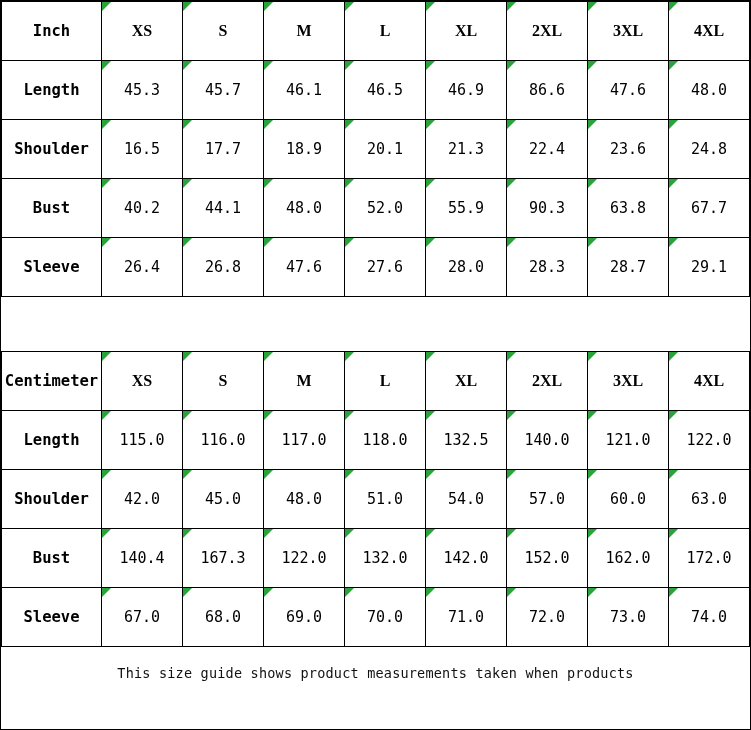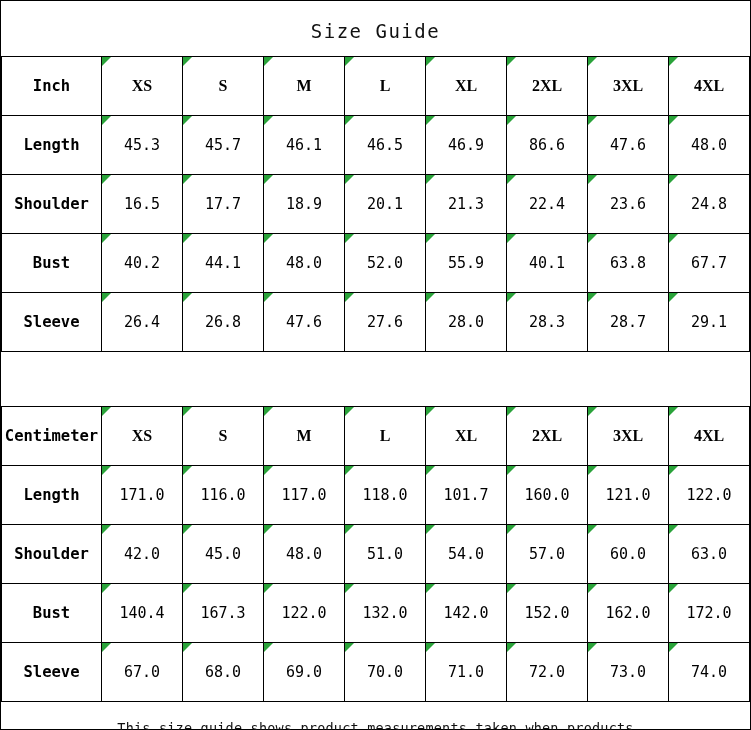--- a/index.html
+++ b/index.html
@@ -89,21 +89,20 @@
     color: #111111;
     letter-spacing: 0.2px;
   }
   .footer div { white-space: pre; }
 </style>
 </head>
 <body>
 
 <div class="page">
 
-  <div class="title">Size Guide</div>
 
   <div class="table-wrap-top">
     <table class="size-table">
       <colgroup>
         <col class="col-first">
         <col>
           <col>
           <col>
           <col>
           <col>
@@ -147,21 +146,21 @@
           <td class="data-cell">23.6</td>
           <td class="data-cell">24.8</td>
         </tr>
         <tr>
           <td class="row-label">Bust</td>
           <td class="data-cell">40.2</td>
           <td class="data-cell">44.1</td>
           <td class="data-cell">48.0</td>
           <td class="data-cell">52.0</td>
           <td class="data-cell">55.9</td>
-          <td class="data-cell">40.1</td>
+          <td class="data-cell">90.3</td>
           <td class="data-cell">63.8</td>
           <td class="data-cell">67.7</td>
         </tr>
         <tr>
           <td class="row-label">Sleeve</td>
           <td class="data-cell">26.4</td>
           <td class="data-cell">26.8</td>
           <td class="data-cell">47.6</td>
           <td class="data-cell">27.6</td>
           <td class="data-cell">28.0</td>
@@ -197,26 +196,26 @@
           <th class="col-head">L</th>
           <th class="col-head">XL</th>
           <th class="col-head">2XL</th>
           <th class="col-head">3XL</th>
           <th class="col-head">4XL</th>
         </tr>
       </thead>
       <tbody>
         <tr>
           <td class="row-label">Length</td>
-          <td class="data-cell">171.0</td>
+          <td class="data-cell">115.0</td>
           <td class="data-cell">116.0</td>
           <td class="data-cell">117.0</td>
           <td class="data-cell">118.0</td>
-          <td class="data-cell">101.7</td>
-          <td class="data-cell">160.0</td>
+          <td class="data-cell">132.5</td>
+          <td class="data-cell">140.0</td>
           <td class="data-cell">121.0</td>
           <td class="data-cell">122.0</td>
         </tr>
         <tr>
           <td class="row-label">Shoulder</td>
           <td class="data-cell">42.0</td>
           <td class="data-cell">45.0</td>
           <td class="data-cell">48.0</td>
           <td class="data-cell">51.0</td>
           <td class="data-cell">54.0</td>

